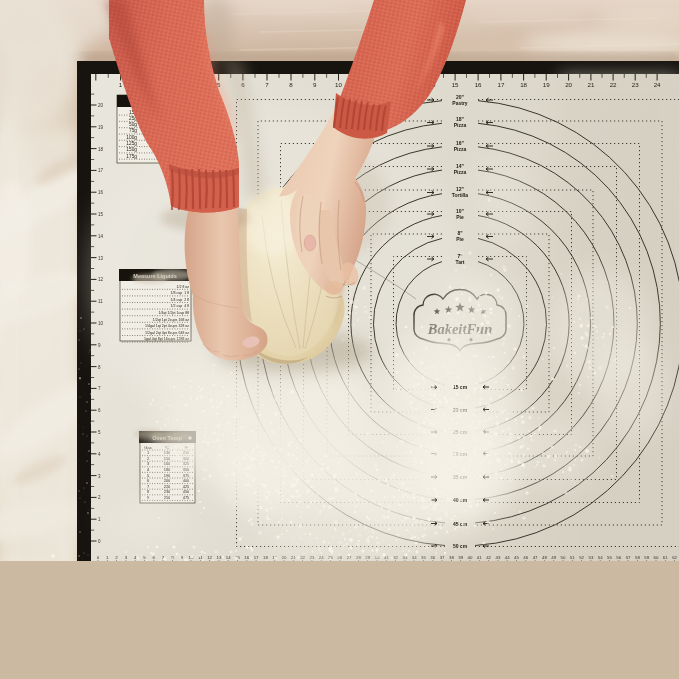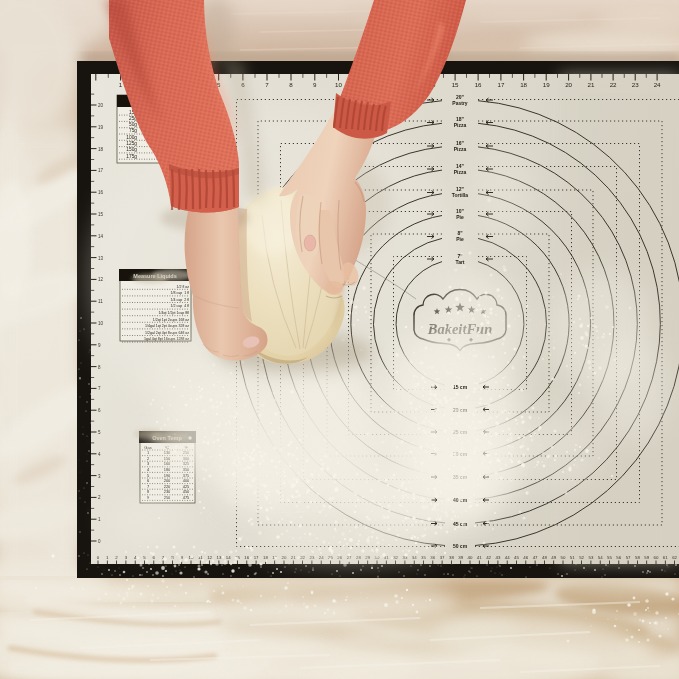--- a/index.html
+++ b/index.html
@@ -1,14 +1,14 @@
 <!DOCTYPE html>
 <html><head><meta charset="utf-8"><style>
 html,body{margin:0;padding:0;background:#cbb9a2;}
-#scene{position:relative;width:679px;height:679px;overflow:hidden;font-family:"Liberation Sans",sans-serif;background:#cfb69e;}
+#scene{position:relative;width:679px;height:561px;overflow:hidden;font-family:"Liberation Sans",sans-serif;background:#cfb69e;}
 svg{position:absolute;left:0;top:0;}
 </style></head><body>
 <div id="scene">
 <svg width="679" height="679" viewBox="0 0 679 679" style="opacity:0.999">
 <defs>
 <filter id="b2" x="-40%" y="-40%" width="180%" height="180%">
           <feGaussianBlur stdDeviation="2"></feGaussianBlur>
         </filter>
 <filter id="b4" x="-40%" y="-40%" width="180%" height="180%">
           <feGaussianBlur stdDeviation="4"></feGaussianBlur>

